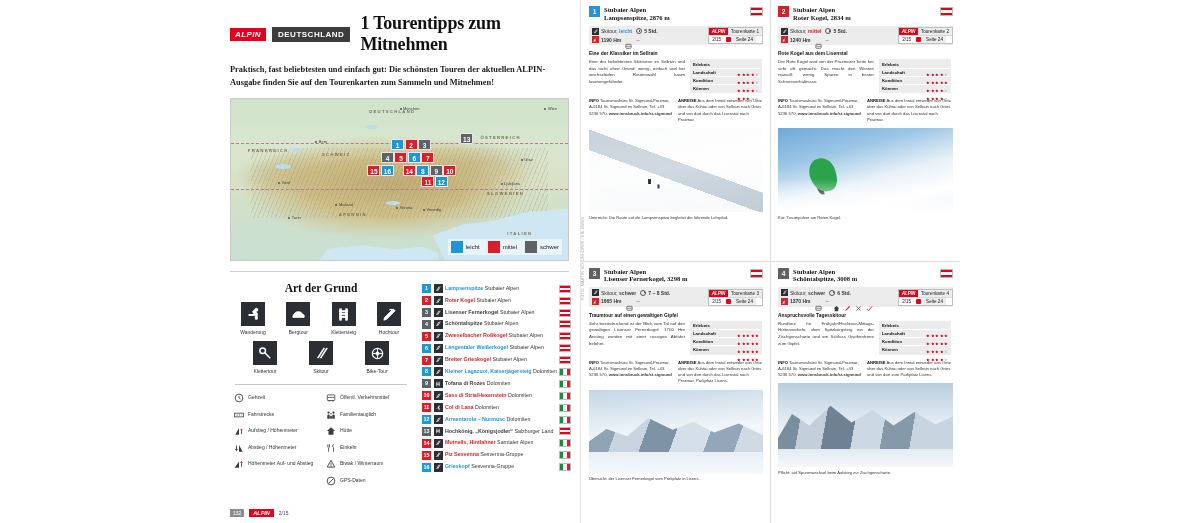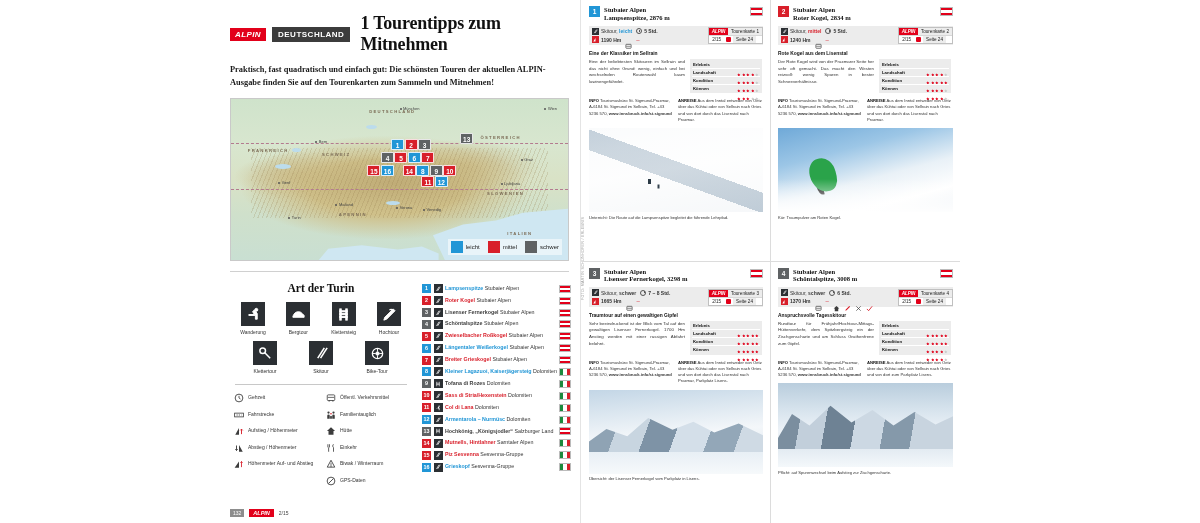--- a/index.html
+++ b/index.html
@@ -260,21 +260,21 @@
   <div class="pad-left"></div>
 
   <div class="page-left">
 
     <div class="hl-head">
       <span class="alpin-badge">ALPIN</span>
       <span class="tk-badge">DEUTSCHLAND</span>
       <span class="hl-title">1 Tourentipps zum Mitnehmen</span>
     </div>
 
-    <div class="hl-sub">Praktisch, fast quadratisch und einfach gut: Die schönsten Touren der aktuellen ALPIN-Ausgabe finden Sie auf den Tourenkarten zum Sammeln und Mitnehmen!</div>
+    <div class="hl-sub">Praktisch, fast beliebtesten und einfach gut: Die schönsten Touren der aktuellen ALPIN-Ausgabe finden Sie auf den Tourenkarten zum Sammeln und Mitnehmen!</div>
 
     <div class="map-wrap">
       <div class="map-ridge"></div>
       <div class="map-sea"></div>
       <div class="map-sea2"></div>
 
       <div class="map-lake" style="left:13%;top:40%;width:16px;height:5px;"></div>
       <div class="map-lake" style="left:40%;top:16%;width:11px;height:4px;"></div>
       <div class="map-lake" style="left:46%;top:63%;width:14px;height:4px;"></div>
       <div class="map-lake" style="left:18%;top:30%;width:9px;height:4px;"></div>
@@ -334,21 +334,21 @@
             <span class="legend-lbl">schwer</span>
           </div>
         </div>
     </div>
 
     <div class="left-rule"></div>
 
     <div class="lower">
 
       <div class="art-col">
-        <div class="art-title">Art der Turin</div>
+        <div class="art-title">Art der Grund</div>
 
         <div class="art-grid">
           <div class="art-item">
             <div class="art-icon">
               <svg viewBox="0 0 16 16">
                   <path d="M3 8h6l-2-3 2-2 3 4v6h-2v-4H3z" fill="#fff"></path>
                   <circle cx="11" cy="3" r="1.6" fill="#fff"></circle>
                 </svg>
             </div>
             <div class="art-lbl">Wanderung</div>

